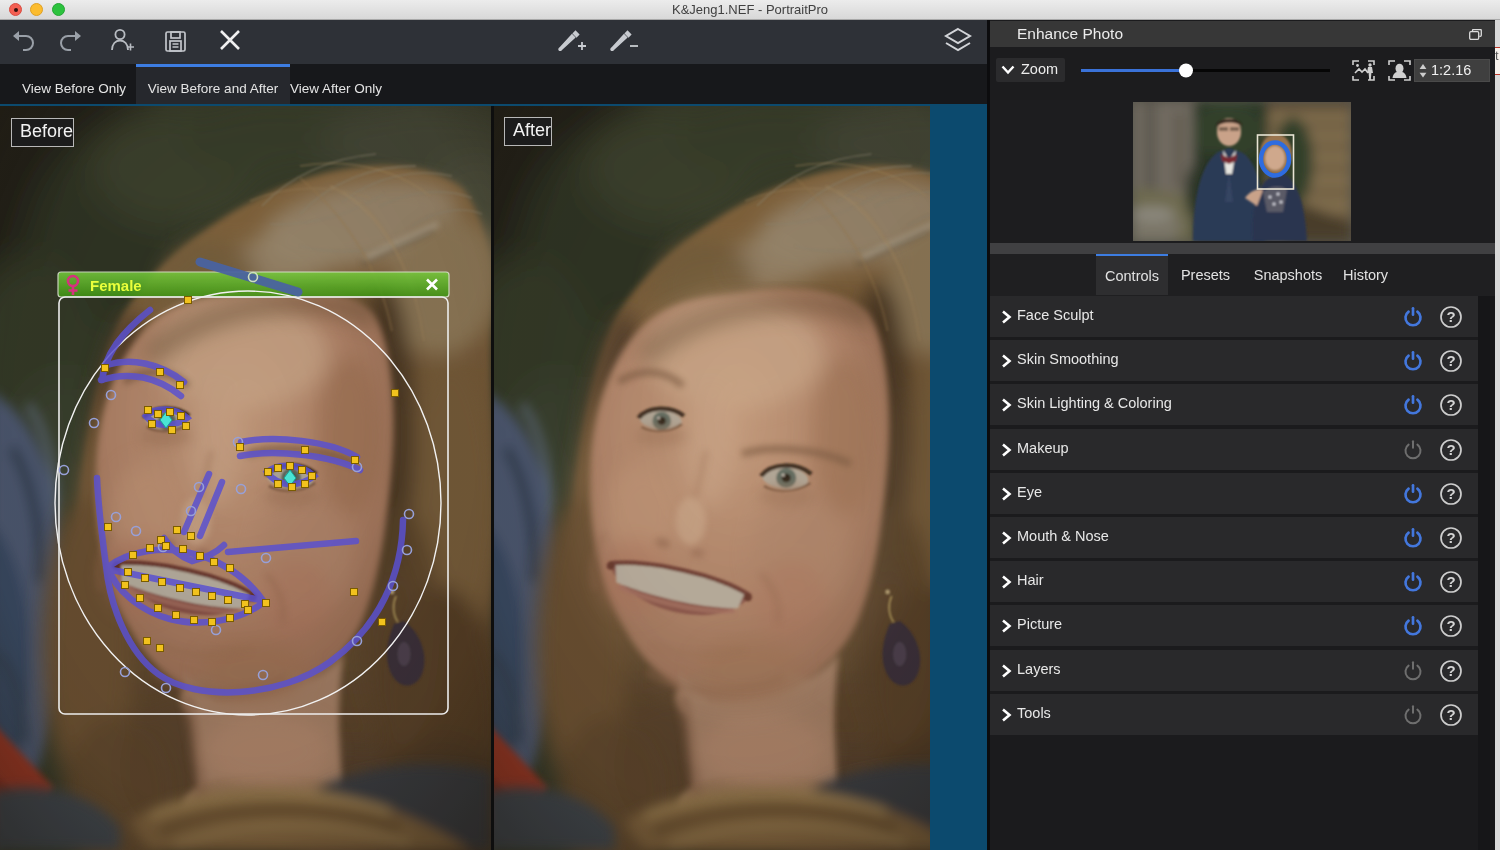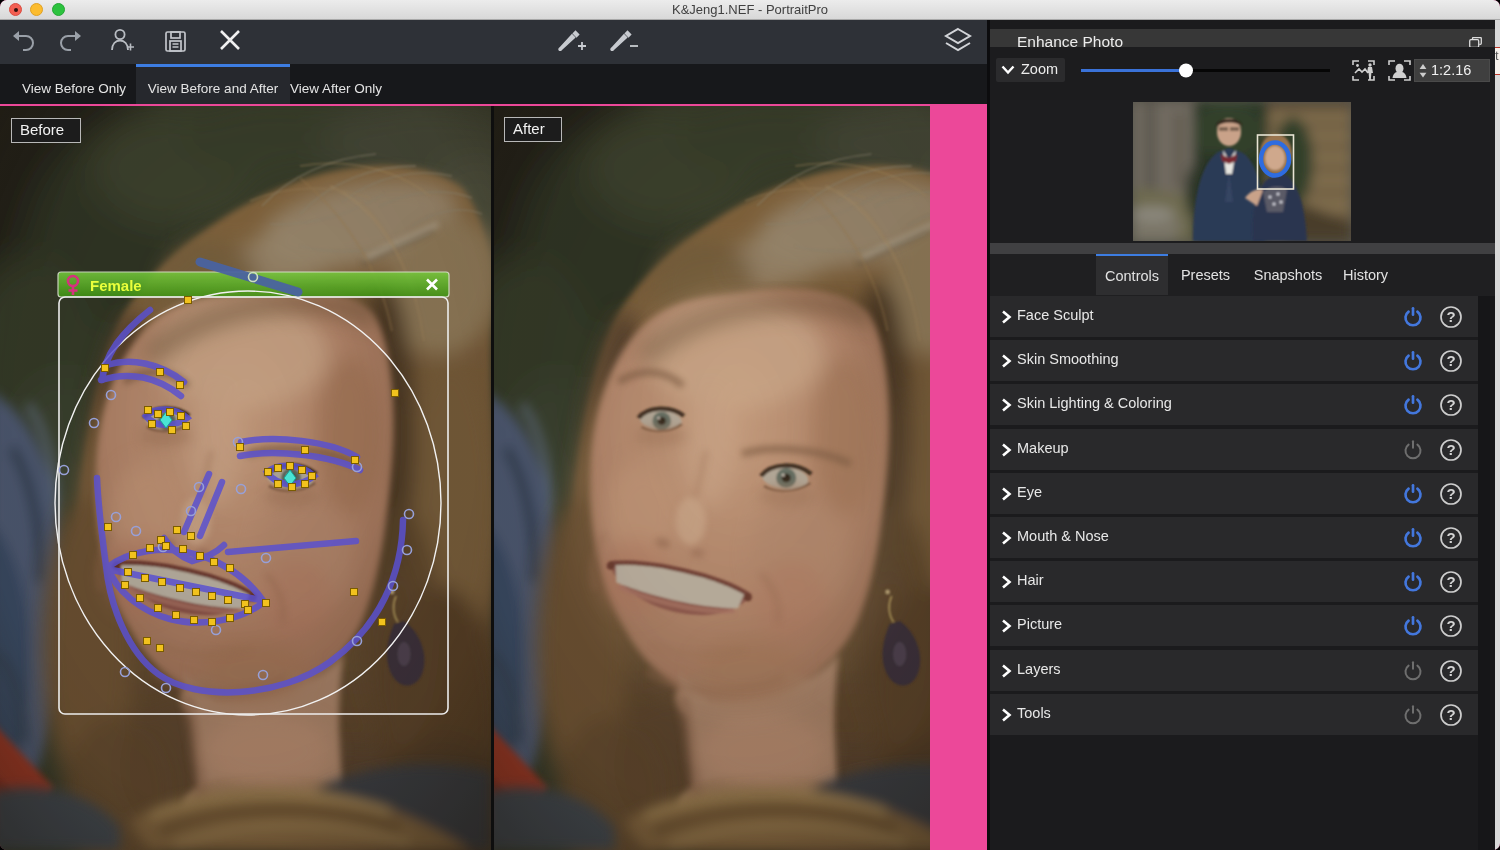--- a/index.html
+++ b/index.html
@@ -1,42 +1,42 @@
 <!DOCTYPE html>
 <html><head>
 <meta charset="utf-8">
 <style>
   html,body{margin:0;padding:0;background:#000;}
   *{box-sizing:border-box;}
-  #app{position:relative;width:1500px;height:850px;overflow:hidden;background:#ec4899;
-       font-family:"Liberation Sans",sans-serif;border-radius:7px;}
+  #app{position:relative;width:1500px;height:850px;overflow:hidden;background:#0c4a6e;
+       font-family:"Liberation Sans",sans-serif;}
   .abs{position:absolute;}
   
   #titlebar{left:0;top:0;width:1500px;height:20px;
     background:linear-gradient(#ececec,#d8d8d8);border-bottom:1px solid #a8a8a8;}
   #titlebar .dot{position:absolute;top:3px;width:13px;height:13px;border-radius:50%;}
   #title-text{position:absolute;top:2px;left:0;width:100%;text-align:center;
     font-size:13px;color:#404040;}
   
   #toolbar{left:0;top:20px;width:988px;height:44px;background:#2e3137;}
   
   #tabrow{left:0;top:64px;width:988px;height:40px;background:#17181b;}
   .vtab{position:absolute;top:0;height:40px;color:#e4e4e4;font-size:13.5px;
         display:flex;align-items:flex-start;padding-top:17px;justify-content:center;margin-left:12px;}
   .vtab.active{background:#26282d;border-top:3px solid #3d7de2;padding-top:14px;}
   
   #pane-before{left:0;top:106px;width:491px;height:744px;background:#1a1a1a;overflow:hidden;}
   #pane-gap{left:491px;top:106px;width:3px;height:744px;background:#0e0e0e;}
   #pane-after{left:494px;top:106px;width:436px;height:744px;background:#1a1a1a;overflow:hidden;}
   .pane-label{position:absolute;z-index:5;background:#1c1c1c;border:1px solid #b8b8b8;
-      color:#f2f2f2;font-size:15px;padding:2px 16px 4px 8px;}
+      color:#f2f2f2;font-size:18px;padding:2px 0 4px 8px;}
   
   #rpanel{left:988px;top:20px;width:507px;height:830px;background:#1b1b1d;}
   #rp-header{position:absolute;left:0;top:1px;width:507px;height:26px;background:#373737;
-     color:#ececec;font-size:15.5px;margin-top:8px;}
+     color:#ececec;font-size:15.5px;}
   #rp-header span{position:absolute;left:29px;top:4px;}
   #zoomrow{position:absolute;left:1px;top:27px;width:506px;height:73px;background:#1c1c1e;text-align:center;}
   #zoomchip{position:absolute;left:7px;top:11px;width:69px;height:24px;background:#2b2b2d;
      border-radius:2px;color:#ececec;font-size:14.5px;}
   #thumb-wrap{position:absolute;left:1px;top:80px;width:506px;height:144px;background:#1d1d1f;}
   #divider{position:absolute;left:0;top:223px;width:507px;height:11px;background:#404042;}
   #rtabs{position:absolute;left:0;top:234px;width:507px;height:61px;background:#1f1f21;}
   .rtab{position:absolute;top:0;height:41px;color:#e2e2e2;font-size:14.5px;
         display:flex;align-items:center;justify-content:center;}
   .rtab.active{background:#2e2e30;border-top:2.5px solid #3d7de2;}

